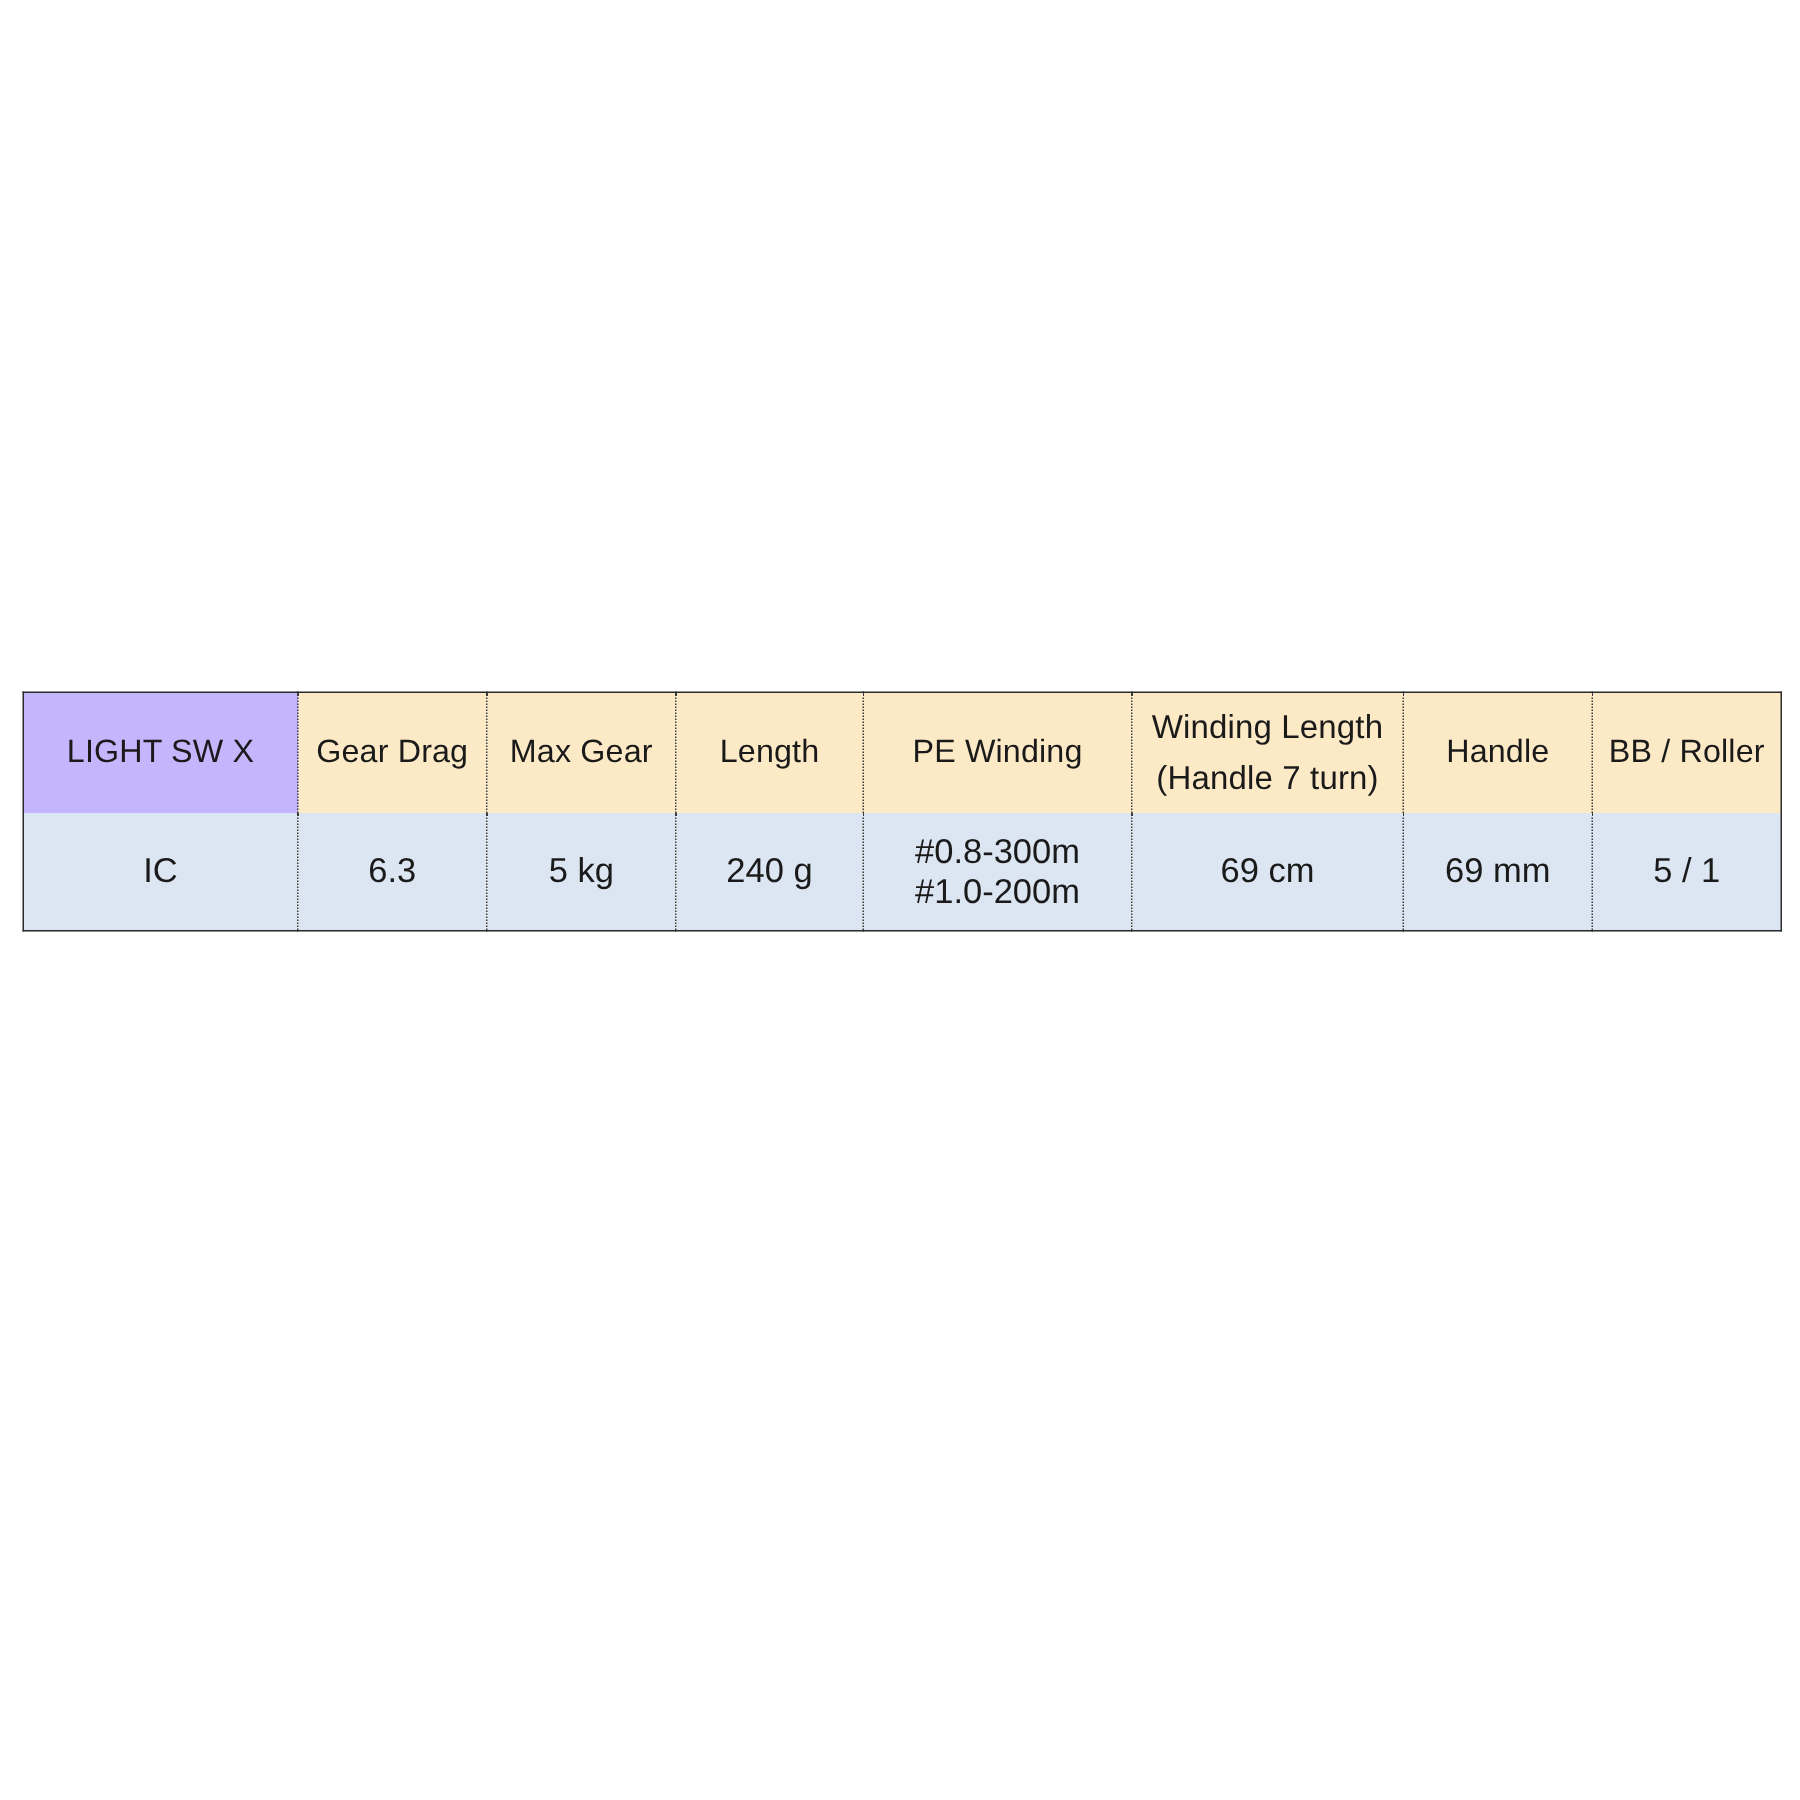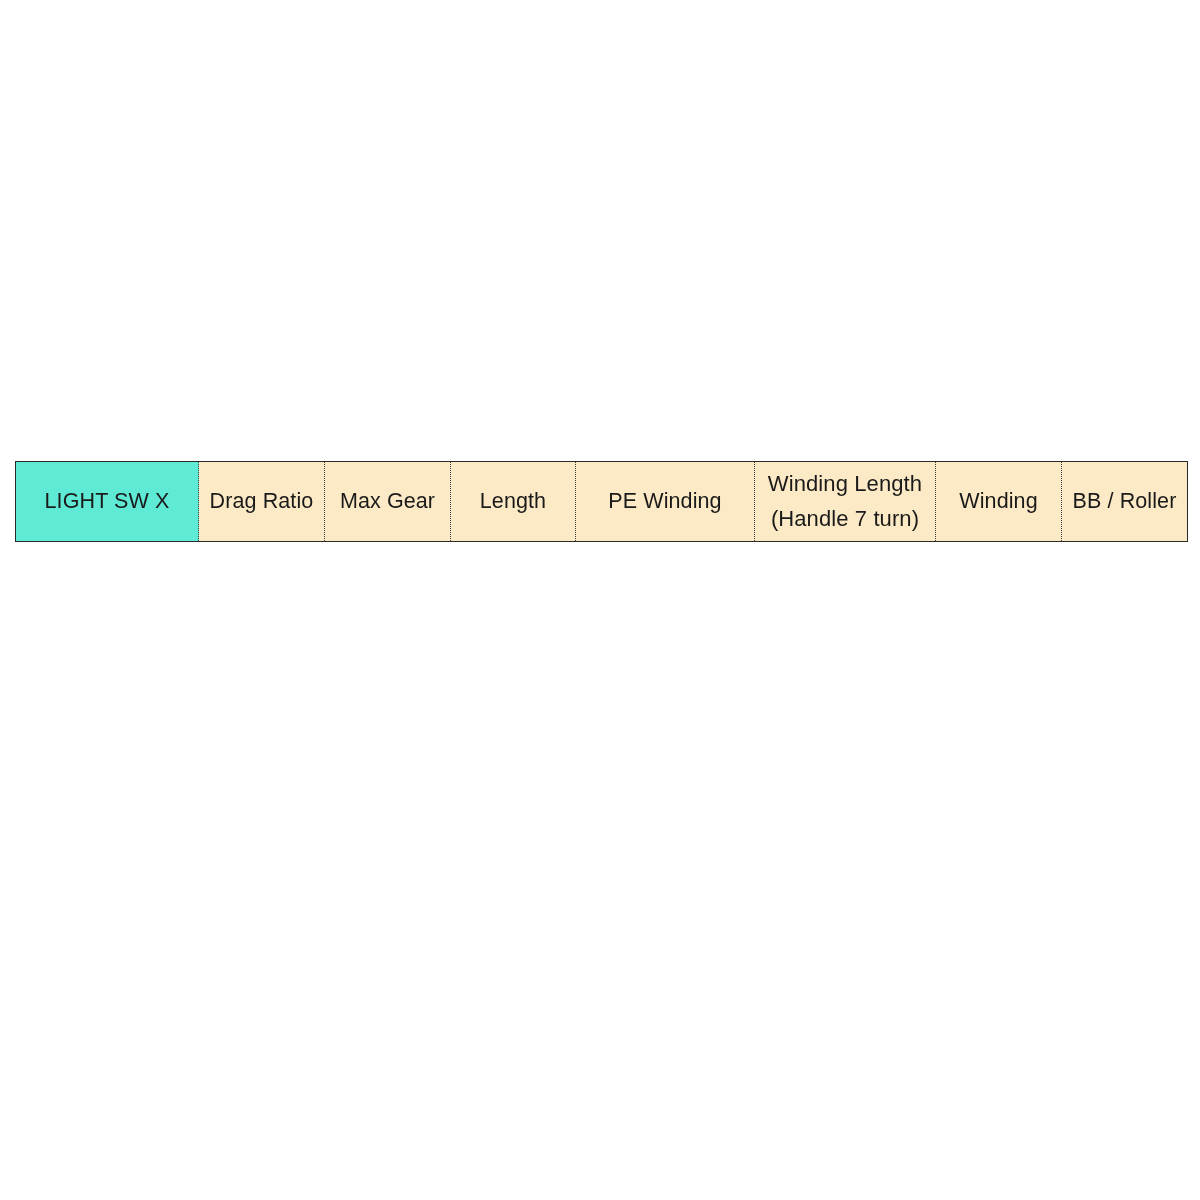--- a/index.html
+++ b/index.html
@@ -54,21 +54,21 @@
   col.c7 { width: 126px; }
 
   tr.header-row > * {
     height: 80px;
     font-size: 21.5px;
     line-height: 1.33;
     letter-spacing: 0.1px;
     background: #fce9c5;
   }
   tr.header-row > .corner-cell {
-    background: #5eead4;
+    background: #c4b5fd;
   }
   .hdr-multiline {
     display: block;
     line-height: 1.55;
     font-size: 22px;
     white-space: nowrap;
   }
 
   tr.data-row > * {
     height: 79px;
@@ -92,28 +92,41 @@
         <col class="c2">
         <col class="c3">
       <col class="c4">
         <col class="c5">
         <col class="c6">
         <col class="c7">
     </colgroup>
     <thead>
       <tr class="header-row">
         <th class="corner-cell">LIGHT SW X</th>
-        <th>Drag Ratio</th>
+        <th>Gear Drag</th>
         <th>Max Gear</th>
         <th>Length</th>
         <th>PE Winding</th>
         <th>
           <span class="hdr-multiline">Winding Length</span>
           <span class="hdr-multiline">(Handle 7 turn)</span>
         </th>
-        <th>Winding</th>
+        <th>Handle</th>
         <th>BB / Roller</th>
       </tr>
     </thead>
     <tbody>
+      <tr class="data-row row-alt">
+        <td>IC</td>
+        <td>6.3</td>
+        <td>5 kg</td>
+        <td>240 g</td>
+        <td class="pe-cell">
+          <span class="pe-line">#0.8-300m</span>
+          <span class="pe-line">#1.0-200m</span>
+        </td>
+        <td>69 cm</td>
+        <td>69 mm</td>
+        <td>5 / 1</td>
+      </tr>
     </tbody>
   </table>
 </div>
 
 </body></html>

